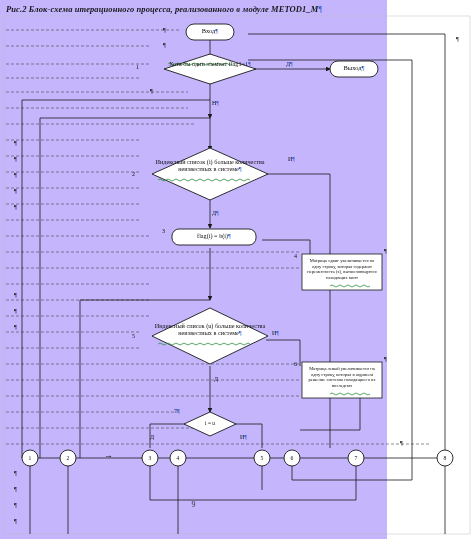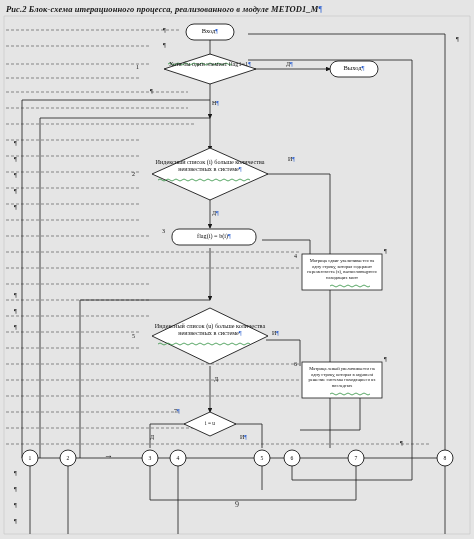--- a/index.html
+++ b/index.html
@@ -1,17 +1,17 @@
 <!DOCTYPE html>
 <html><head>
 <meta charset="utf-8">
 <style>
   html,body{margin:0;padding:0;background:#ffffff;}
   body{width:474px;height:539px;overflow:hidden;font-family:"Liberation Serif",serif;color:#1a1a1a;}
-  #page{position:relative;width:474px;height:539px;background:#e5e5e5;}
+  #page{position:relative;width:387px;height:539px;background:#c4b5fd;}
   .cap{position:absolute;left:6px;top:4px;font-size:8.5px;font-style:italic;font-weight:bold;letter-spacing:0.1px;white-space:nowrap;}
   .pm{color:#2a5fd0;font-weight:normal;font-style:normal;}
   .pg{position:absolute;left:0;right:0;top:500px;text-align:center;font-size:8px;color:#333;}
   svg{position:absolute;left:0;top:0;width:474px;height:539px;}
   .lbl{position:absolute;font-size:6.2px;line-height:1.15;text-align:center;color:#111;}
   .lbl.s{font-size:5.4px;}
   .note{position:absolute;font-size:4.6px;line-height:1.25;text-align:center;color:#111;padding:2px 3px;box-sizing:border-box;}
   .num{position:absolute;font-size:6px;color:#111;}
   .yn{position:absolute;font-size:6px;color:#111;}
   .term{position:absolute;font-size:6.5px;color:#111;text-align:center;}

